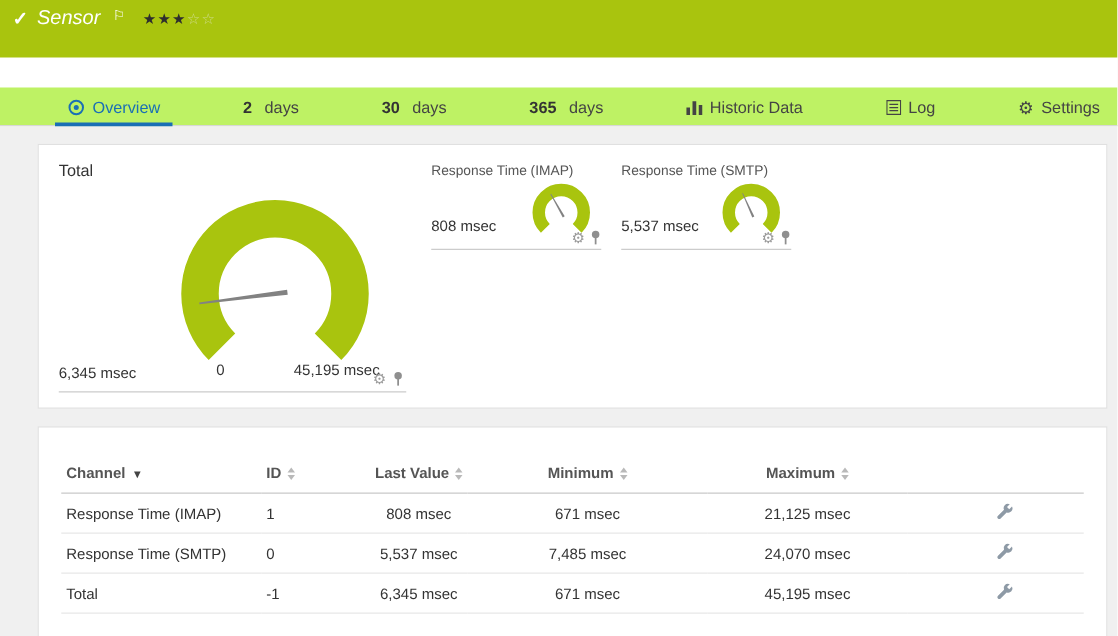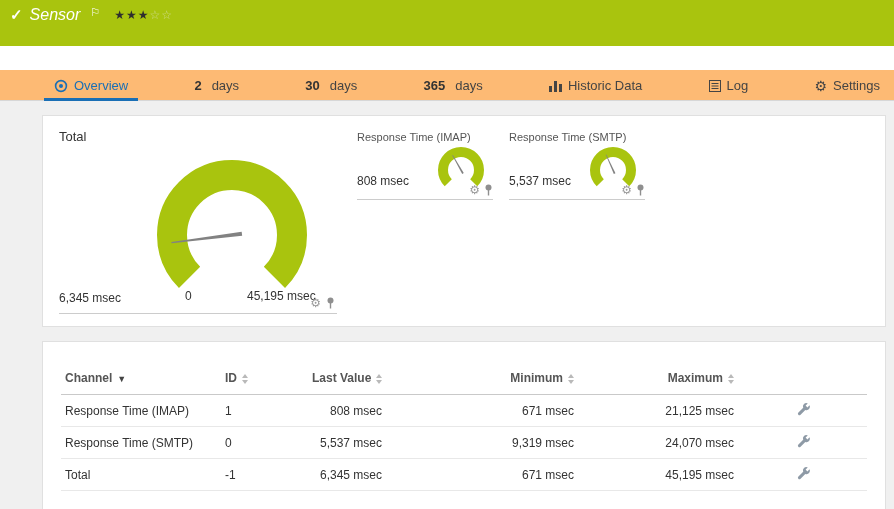--- a/index.html
+++ b/index.html
@@ -12,33 +12,33 @@
   .check-icon { font-size:15px; font-weight:bold; margin-right:7px; }
   .sensor-type { font-style:italic; font-size:16px; margin-right:6px; }
   .sensor-title { font-size:16px; font-weight:bold; }
   .flag-icon { font-size:11px; margin-left:4px; align-self:flex-start; cursor:pointer; }
   .stars { font-size:12px; letter-spacing:1px; margin-left:14px; cursor:pointer; }
   .stars .filled { color:#2e2e2e; }
   .stars .empty { color:#cdda86; }
   .status-line { margin:4px 0 0 38px; font-size:11px; font-weight:bold; }
 
   
-  .tabs-row { margin-top:24px; height:31px; background:#fdba74;
+  .tabs-row { margin-top:24px; height:31px; background:#bef264;
     border-bottom:1px solid #d7d7d7; display:flex; justify-content:space-between;
     padding:0 4px 0 44px; }
   .tab { display:flex; align-items:center; gap:6px; padding:3px 10px 0;
     font-size:13px; color:#444; cursor:pointer; border-bottom:3px solid transparent;
     height:31px; white-space:nowrap; }
   .tab.active { color:#1a6fb5; border-bottom-color:#1a6fb5; }
   .tab .num { font-weight:bold; color:#333; margin-right:4px; }
   .tab .gear-glyph { font-size:14px; color:#444; }
 
   
   .content { background:#f0f0f0; height:408px; padding:14px 8px 0 30px; overflow:hidden; }
-  .panel { background:#fff; border:1px solid #e0e0e0;margin-left:12px; }
+  .panel { background:#fff; border:1px solid #e0e0e0; }
   .panel-overview { height:212px; padding:13px 16px; display:flex; }
   .panel-channels { margin-top:14px; padding:22px 18px 8px; height:200px; }
 
   
   .total-block { position:relative; width:272px; flex:none; }
   .block-label { font-size:13px; color:#333; }
   .total-svg { position:absolute; left:88px; top:18px; }
   .gauge-val { position:absolute; top:162px; left:0; font-size:12px; color:#333; }
   .gauge-zero { position:absolute; top:160px; left:126px; font-size:12px; color:#333; }
   .gauge-max { position:absolute; top:160px; left:188px; font-size:12px; color:#333; }
@@ -56,21 +56,21 @@
   .mini-icons { position:absolute; right:0; bottom:-3px; display:flex; align-items:center; gap:4px; }
   .mini-rule { border-top:1px solid #ccc; margin-top:6px; }
 
   .small-gear { font-size:12px; color:#9b9b9b; line-height:1; cursor:pointer; }
 
   
   table { width:100%; border-collapse:collapse; font-size:12px; color:#333; table-layout:fixed; }
   th { text-align:left; font-weight:bold; color:#555; padding:7px 4px 9px;
     border-bottom:1px solid #c9c9c9; cursor:pointer; white-space:nowrap; }
   td { padding:7px 4px; border-bottom:1px solid #e8e8e8; white-space:nowrap; overflow:hidden; }
-  th.num, td.num { text-align:right; }
+  th.num, td.num { text-align:center; }
   td.gear-cell, th.gear-cell { text-align:right; padding-right:56px; }
   .sort-active { color:#444; font-size:9px; margin-left:5px; }
   .sortpair { display:inline-flex; flex-direction:column; gap:2px; margin-left:5px; vertical-align:middle; }
   .sortpair i { width:0; height:0; border-left:3.5px solid transparent; border-right:3.5px solid transparent; }
   .sortpair .up { border-bottom:4px solid #b9b9b9; }
   .sortpair .down { border-top:4px solid #b9b9b9; }
   .wrench { cursor:pointer; }
 </style>
 </head>
 <body>
@@ -236,21 +236,21 @@
           <td class="num">671 msec</td>
           <td class="num">21,125 msec</td>
           <td class="gear-cell"><svg class="wrench" width="14" height="14" viewBox="0 0 14 14">
                 <path d="M12.6 3.2 L10.4 5.4 L8.6 3.6 L10.8 1.4 A3.4 3.4 0 0 0 6.2 5.8 L1.2 10.8 A1.5 1.5 0 0 0 3.3 12.9 L8.3 7.9 A3.4 3.4 0 0 0 12.6 3.2 Z" fill="#8e9aa6"></path>
               </svg></td>
         </tr>
         <tr>
           <td>Response Time (SMTP)</td>
           <td>0</td>
           <td class="num">5,537 msec</td>
-          <td class="num">9,319 msec</td>
+          <td class="num">7,485 msec</td>
           <td class="num">24,070 msec</td>
           <td class="gear-cell"><svg class="wrench" width="14" height="14" viewBox="0 0 14 14">
                 <path d="M12.6 3.2 L10.4 5.4 L8.6 3.6 L10.8 1.4 A3.4 3.4 0 0 0 6.2 5.8 L1.2 10.8 A1.5 1.5 0 0 0 3.3 12.9 L8.3 7.9 A3.4 3.4 0 0 0 12.6 3.2 Z" fill="#8e9aa6"></path>
               </svg></td>
         </tr>
         <tr>
           <td>Total</td>
           <td>-1</td>
           <td class="num">6,345 msec</td>
           <td class="num">671 msec</td>

